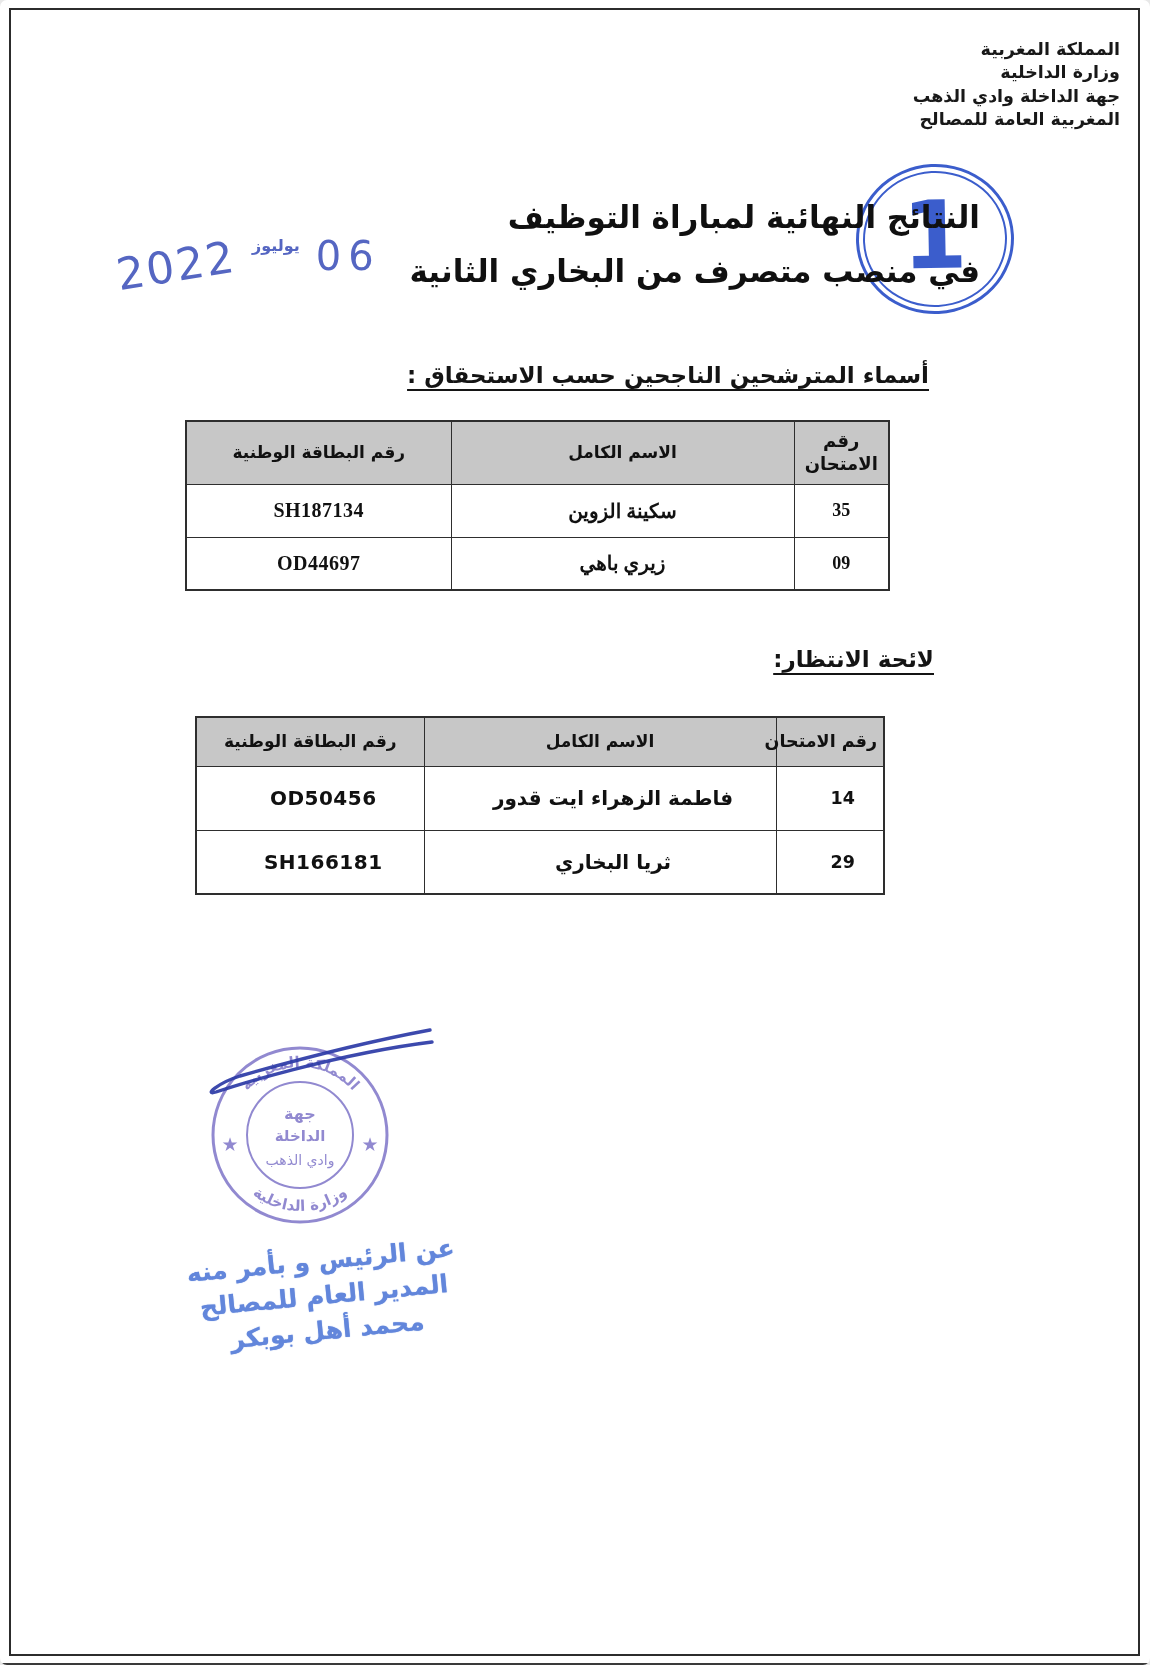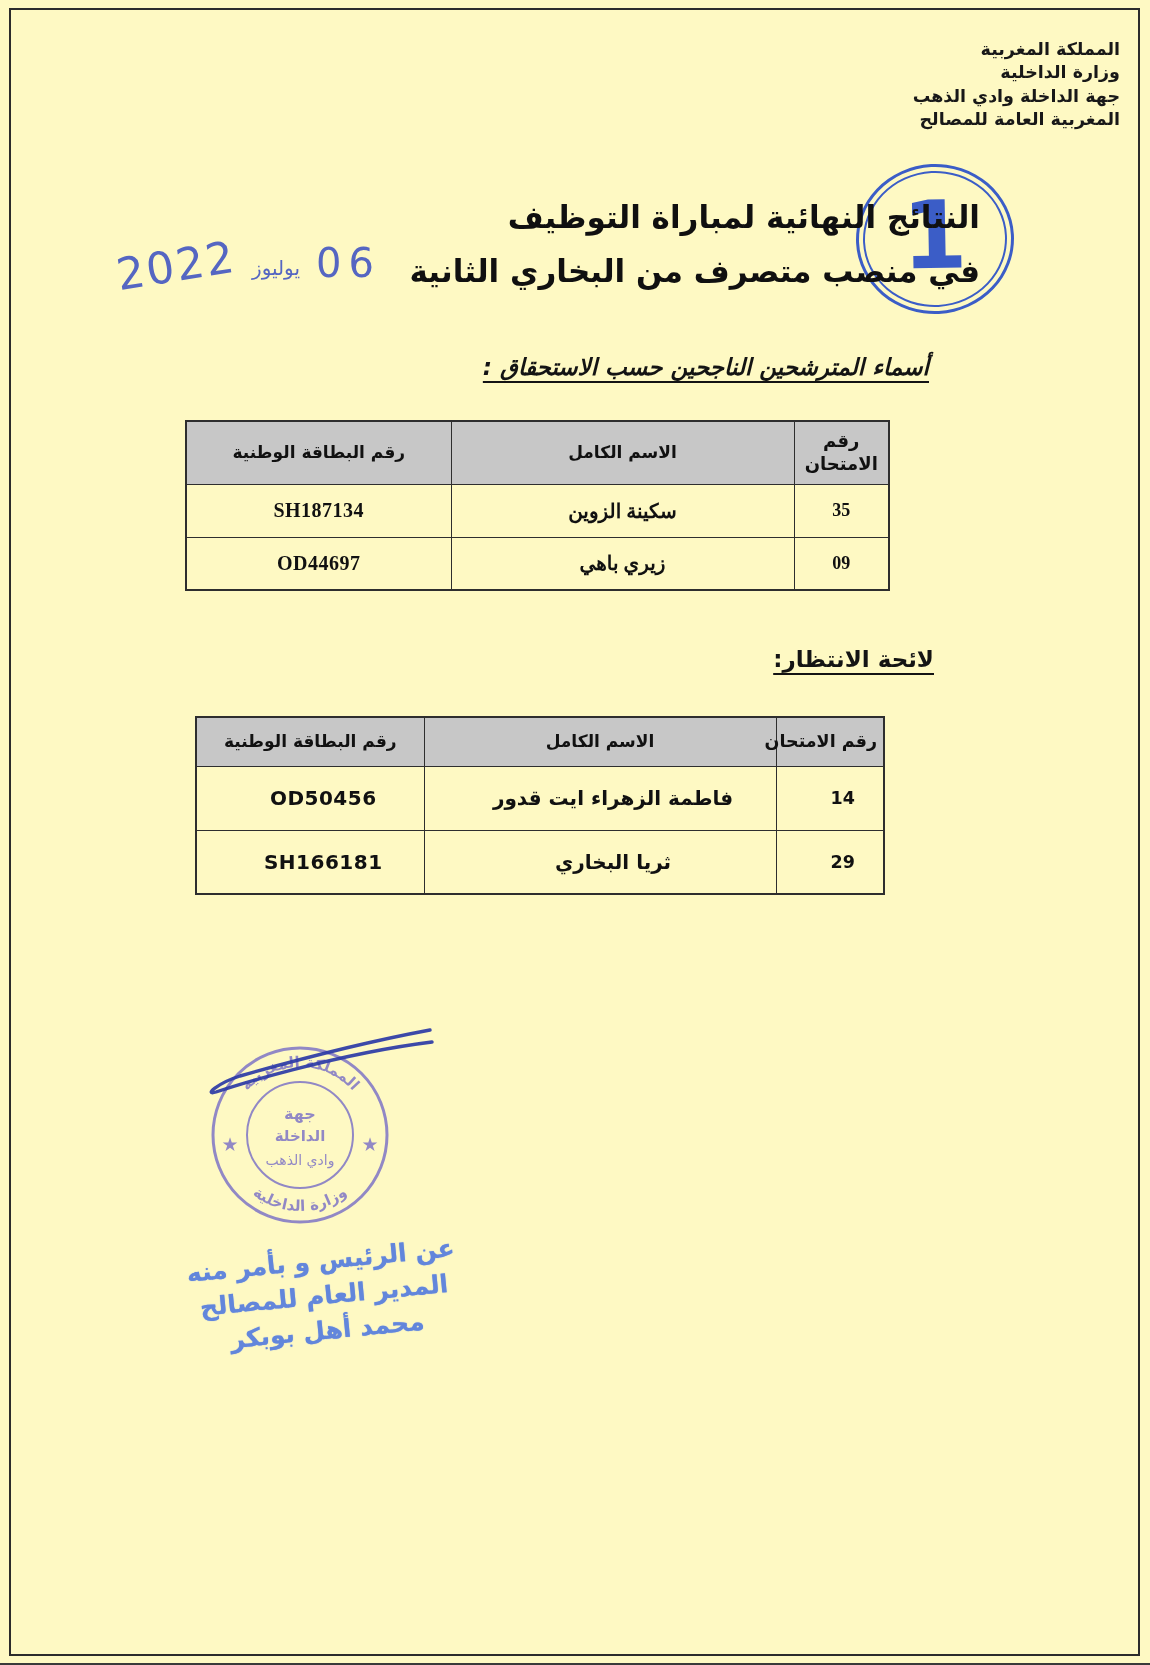--- a/index.html
+++ b/index.html
@@ -1,20 +1,20 @@
 <!DOCTYPE html>
 <html lang="ar"><head>
 <meta charset="utf-8">
 <style>
   * { margin:0; padding:0; box-sizing:border-box; }
   html,body { background:#e8e8e8; }
   body { font-family:"DejaVu Sans", sans-serif; }
   .page {
-    position:relative; width:1150px; height:1665px; background:#fef9c3;
-    margin:0 auto; overflow:hidden; color:#141414;
+    position:relative; width:1150px; height:1665px; background:#ffffff;
+    margin:0 auto; overflow:hidden; color:#141414;border-radius:7px;
   }
   .page-border {
     position:absolute; left:9px; top:8px; right:10px; bottom:9px;
     border:2px solid #2c2c2c; pointer-events:none;
   }
   .bottom-edge-line {
     position:absolute; left:0; right:0; bottom:0; height:2px; background:#3a3a3a;
   }
 
   
@@ -42,30 +42,30 @@
   .doc-title {
     position:absolute; left:300px; top:190px; width:680px; direction:rtl;
     text-align:right; font-weight:bold; font-size:31px; line-height:1.75; color:#101010;
   }
 
   
   .date-stamp {
     position:absolute; left:116px; top:230px; direction:rtl;
     display:flex; align-items:flex-start; gap:16px; color:#5566c2;
   }
-  .date-stamp .day { font-size:40px; letter-spacing:7px; margin-top:10px; }
-  .date-stamp .month { font-size:20px; font-weight:normal; margin-top:26px; }
+  .date-stamp .day { font-size:40px; letter-spacing:7px; margin-top:3px; }
+  .date-stamp .month { font-size:16px; font-weight:bold; margin-top:6px; }
   .date-stamp .year { font-size:44px; letter-spacing:2px; transform:rotate(-9deg); margin-top:10px; }
 
   
   .sec-heading {
     position:absolute; direction:rtl; font-weight:bold; font-size:23px; color:#141414;
     text-decoration:underline; text-underline-offset:6px; text-decoration-thickness:1.5px;
   }
-  .sec1 { right:221px; top:354px;font-style:italic; }
+  .sec1 { right:221px; top:362px; }
   .sec2 { right:216px; top:646px;text-align:center; }
 
   
   .results-table {
     position:absolute; border-collapse:collapse; direction:rtl; table-layout:fixed;
     border:2px solid #2e2e2e; font-weight:bold; color:#111;
   }
   .results-table th, .results-table td {
     border:1px solid #2e2e2e; text-align:center; vertical-align:middle; padding:2px 6px;
   }

